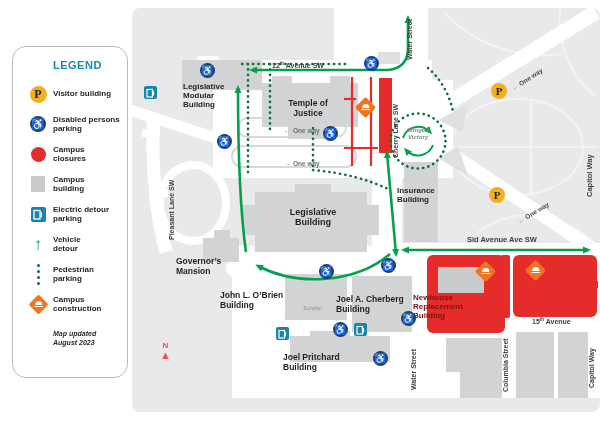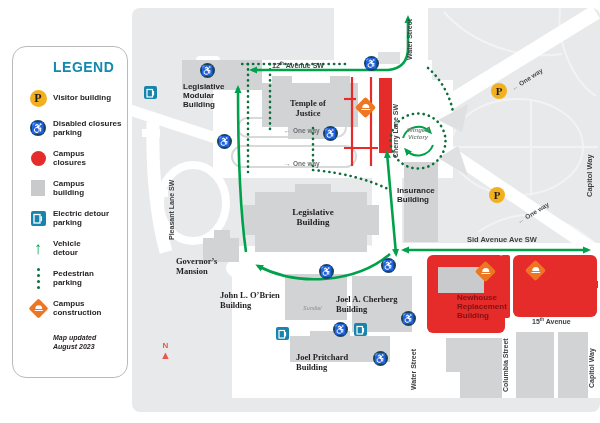--- a/index.html
+++ b/index.html
@@ -1,21 +1,21 @@
 <!DOCTYPE html>
 <html><head>
 <meta charset="utf-8">
 <style>
   html,body{margin:0;padding:0;background:#fff;}
   #stage{position:relative;width:600px;height:423px;background:#fff;overflow:hidden;
          font-family:"Liberation Sans",sans-serif;}
   svg{position:absolute;left:0;top:0;}
   
   .lbl{position:absolute;font-weight:bold;color:#231f20;white-space:pre-line;line-height:1.14;}
-  .b85{font-size:8.5px;font-family:Liberation Serif, serif;} .b8{font-size:8px;} .b75{font-size:7.5px;}
+  .b85{font-size:8.5px;} .b8{font-size:8px;} .b75{font-size:7.5px;}
   .ctr{text-align:center;transform:translateX(-50%);}
   .street{color:#3f4043;font-size:7px;}
   .vrt{transform:rotate(-90deg);transform-origin:0 0;white-space:nowrap;}
   .oneway{position:absolute;display:flex;align-items:center;gap:2px;color:#6e6f72;
           font-size:6.5px;font-weight:bold;white-space:nowrap;}
   .ow-ar{font-size:7px;color:#8a8b8e;}
   .diag1{transform:rotate(-33deg);transform-origin:0 0;}
   .diag2{transform:rotate(-31deg);transform-origin:0 0;}
   .ital{font-style:italic;}
   
@@ -30,21 +30,21 @@
       transform:rotate(45deg);display:flex;align-items:center;justify-content:center;}
   .cdh{transform:rotate(-45deg);display:flex;flex-direction:column;align-items:center;}
   .hat{width:7px;height:4px;background:#fff;border-radius:7px 7px 0 0;}
   .hatb{width:9px;height:1.6px;background:#fff;border-radius:1px;margin-top:.6px;}
   .north{position:absolute;left:160px;top:342px;color:#e8564c;text-align:center;
          font-weight:bold;font-size:8px;line-height:1;}
   .north .tri{font-size:11px;line-height:1;}
   
   #legend{position:absolute;left:12px;top:46px;width:116px;height:332px;background:#fff;
           border:1.6px solid #b9babc;border-radius:14px;padding:10px 4px 8px 10px;box-sizing:border-box;}
-  #legend h1{margin:2px 0 8px 30px;font-size:14px;letter-spacing:.5px;color:#128aae;font-weight:bold;}
+  #legend h1{margin:2px 0 8px 30px;font-size:11px;letter-spacing:.5px;color:#128aae;font-weight:bold;}
   .lrow{display:flex;align-items:center;min-height:30px;}
   .lic{width:30px;display:flex;justify-content:center;align-items:center;flex:0 0 30px;}
   .ltx{font-size:8px;font-weight:bold;color:#231f20;line-height:1.18;white-space:pre-line;}
   .lg-p{position:static;width:17px;height:17px;font-size:12px;line-height:17px;}
   .lg-dp{position:static;width:16px;height:16px;font-size:11px;line-height:16px;}
   .lg-cl{width:15px;height:15px;border-radius:50%;background:#e62c2a;}
   .lg-bd{width:14px;height:16px;background:#c9cacc;}
   .lg-ev{position:static;width:15px;height:15px;}
   .lg-ar{color:#00a14b;font-size:17px;font-weight:bold;line-height:1;}
   .dotcol{display:flex;flex-direction:column;gap:3px;}
@@ -189,24 +189,24 @@
   <div class="lbl b8" style="left:397px;top:186px;">Insurance
 Building</div>
   <div class="lbl b85 ctr" style="left:313px;top:207px;font-size:9px;">Legislative
 Building</div>
   <div class="lbl b85" style="left:176px;top:257px;">Governor’s
 Mansion</div>
   <div class="lbl b85" style="left:220px;top:291px;">John L. O’Brien
 Building</div>
   <div class="lbl b85" style="left:336px;top:295px;">Joel A. Cherberg
 Building</div>
-  <div class="lbl b8" style="left:457px;top:293px;color:#7e1113;">Newhouse
+  <div class="lbl b8" style="left:413px;top:293px;color:#7e1113;">Newhouse
 Replacement
 Building</div>
-  <div class="lbl b85" style="left:296px;top:353px;">Joel Pritchard
+  <div class="lbl b85" style="left:283px;top:353px;">Joel Pritchard
 Building</div>
   <div class="lbl b75" style="left:467px;top:236px;color:#3f4043;">Sid Avenue Ave SW</div>
   <div class="lbl street" style="left:532px;top:317px;"><span>15</span><sup style="font-size:4.5px;">th</sup><span> Avenue</span></div>
   <div class="lbl street vrt" style="left:410px;top:390px;">Water Street</div>
   <div class="lbl street vrt" style="left:502px;top:392px;">Columbia Street</div>
   <div class="lbl street vrt" style="left:588px;top:388px;">Capitol Way</div>
   <div class="lbl ital ctr" style="left:418px;top:127px;font-size:6px;color:#7c8b80;font-weight:bold;">Winged
 Victory</div>
   <div class="lbl ital" style="left:303px;top:305px;font-size:5.5px;color:#909090;font-weight:normal;">Sundial</div>
 
@@ -288,21 +288,21 @@
     <div class="lrow">
       <div class="lic">
           <div class="pk lg-p"><span>P</span></div>
         </div>
       <div class="ltx">Visitor building</div>
       </div>
     <div class="lrow">
       <div class="lic">
           <div class="dp lg-dp"><span>♿</span></div>
         </div>
-      <div class="ltx">Disabled closures
+      <div class="ltx">Disabled persons
 parking</div>
       </div>
     <div class="lrow">
       <div class="lic">
           <div class="lg-cl"></div>
         </div>
       <div class="ltx">Campus
 closures</div>
       </div>
     <div class="lrow">

